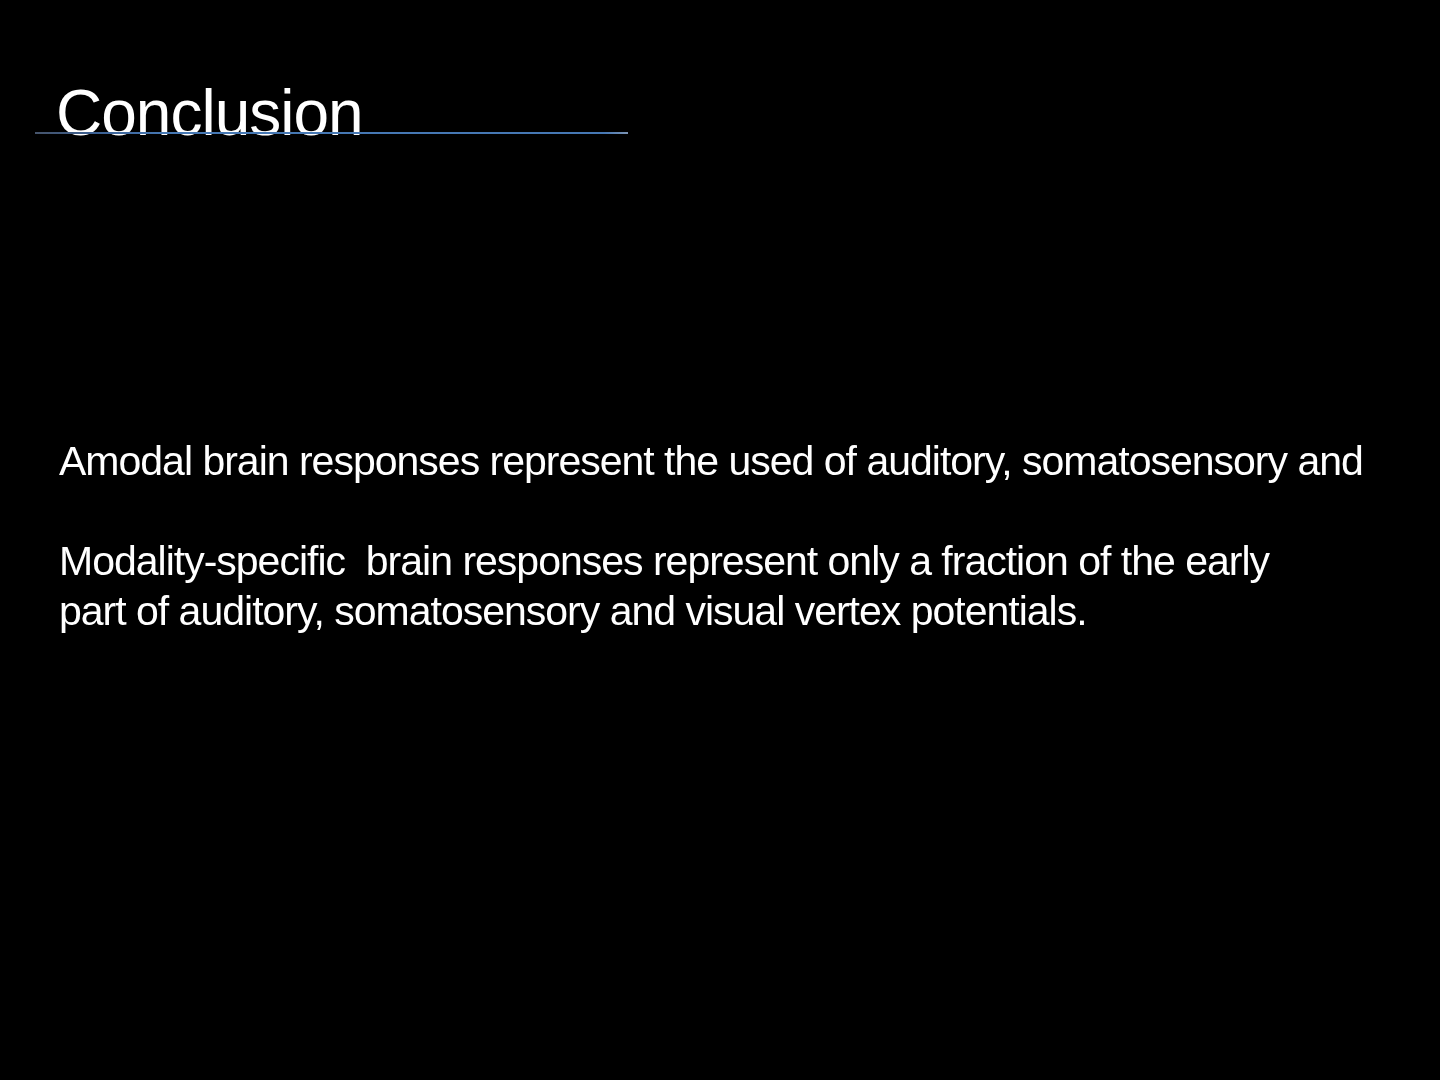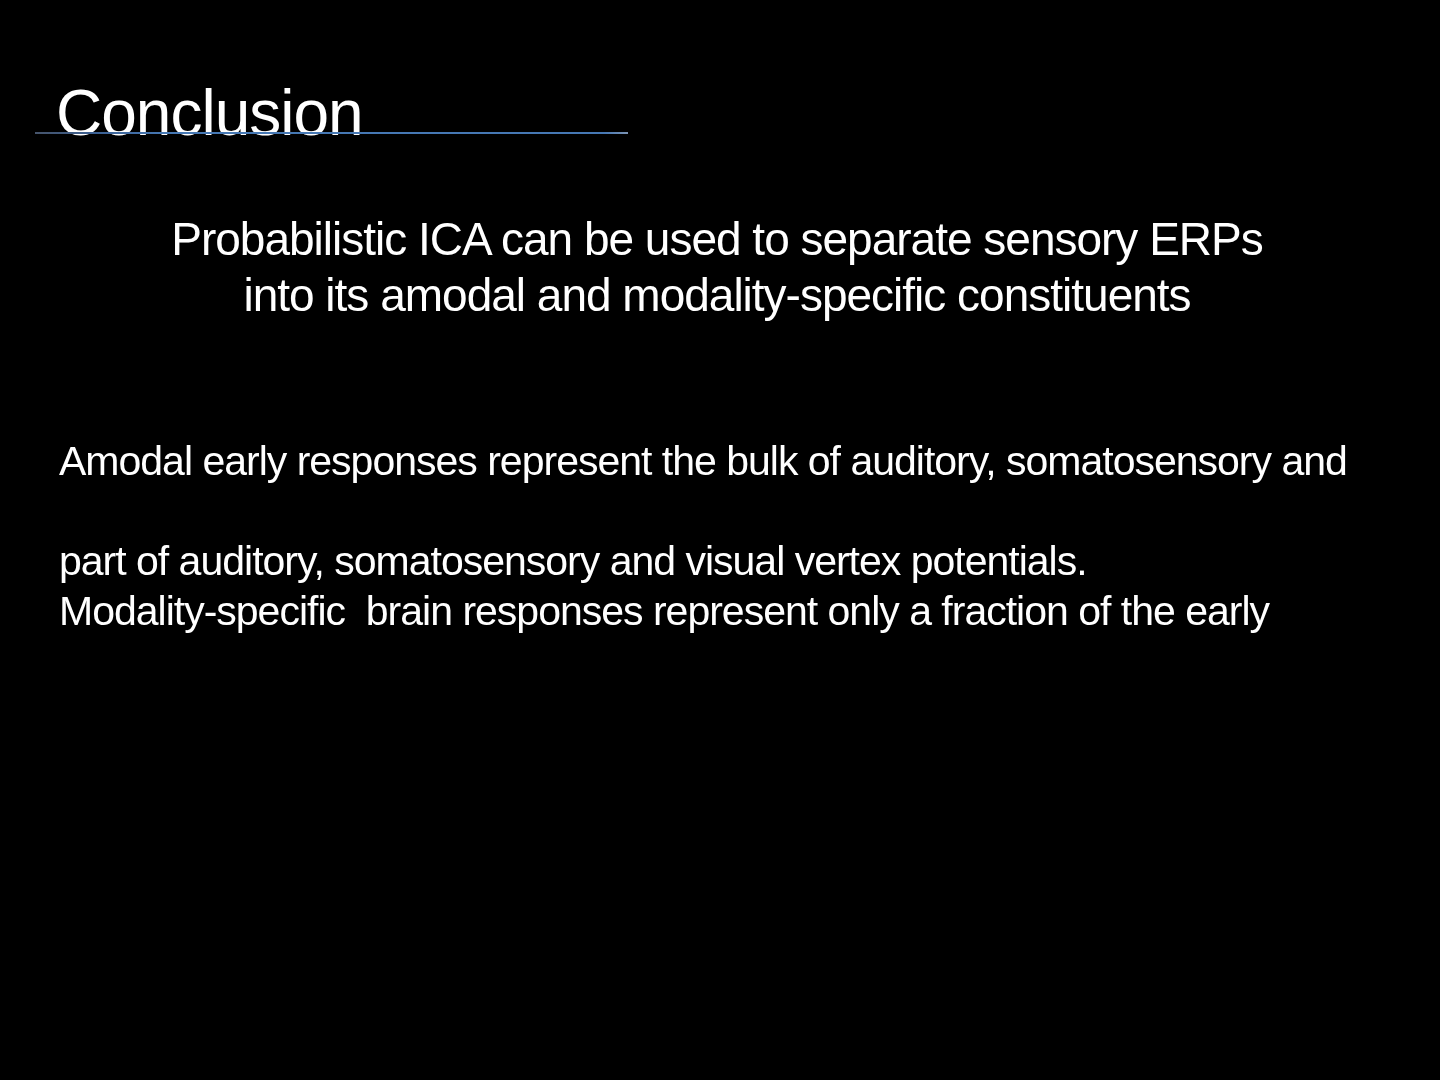--- a/index.html
+++ b/index.html
@@ -75,28 +75,24 @@
 </style>
 </head>
 <body>
 
 <div class="slide">
 
   <h1 class="title">Conclusion</h1>
 
   <div class="title-underline"></div>
 
-  <div class="subtitle">
-    <span class="subtitle-line">Probabilistic ICA can be used to separate sensory ERPs</span>
-    <span class="subtitle-line">into its amodal and modality-specific constituents</span>
-  </div>
 
   <div class="body-block">
     <p class="para">
-      <span class="para-line">Amodal early responses represent the bulk of auditory, somatosensory and</span>
+      <span class="para-line">Amodal brain responses represent the used of auditory, somatosensory and</span>
     </p>
     <p class="para">
+      <span class="para-line">Modality-specific  brain responses represent only a fraction of the early</span>
       <span class="para-line">part of auditory, somatosensory and visual vertex potentials.</span>
-      <span class="para-line">Modality-specific  brain responses represent only a fraction of the early</span>
     </p>
   </div>
 
 </div>
 
 </body></html>

